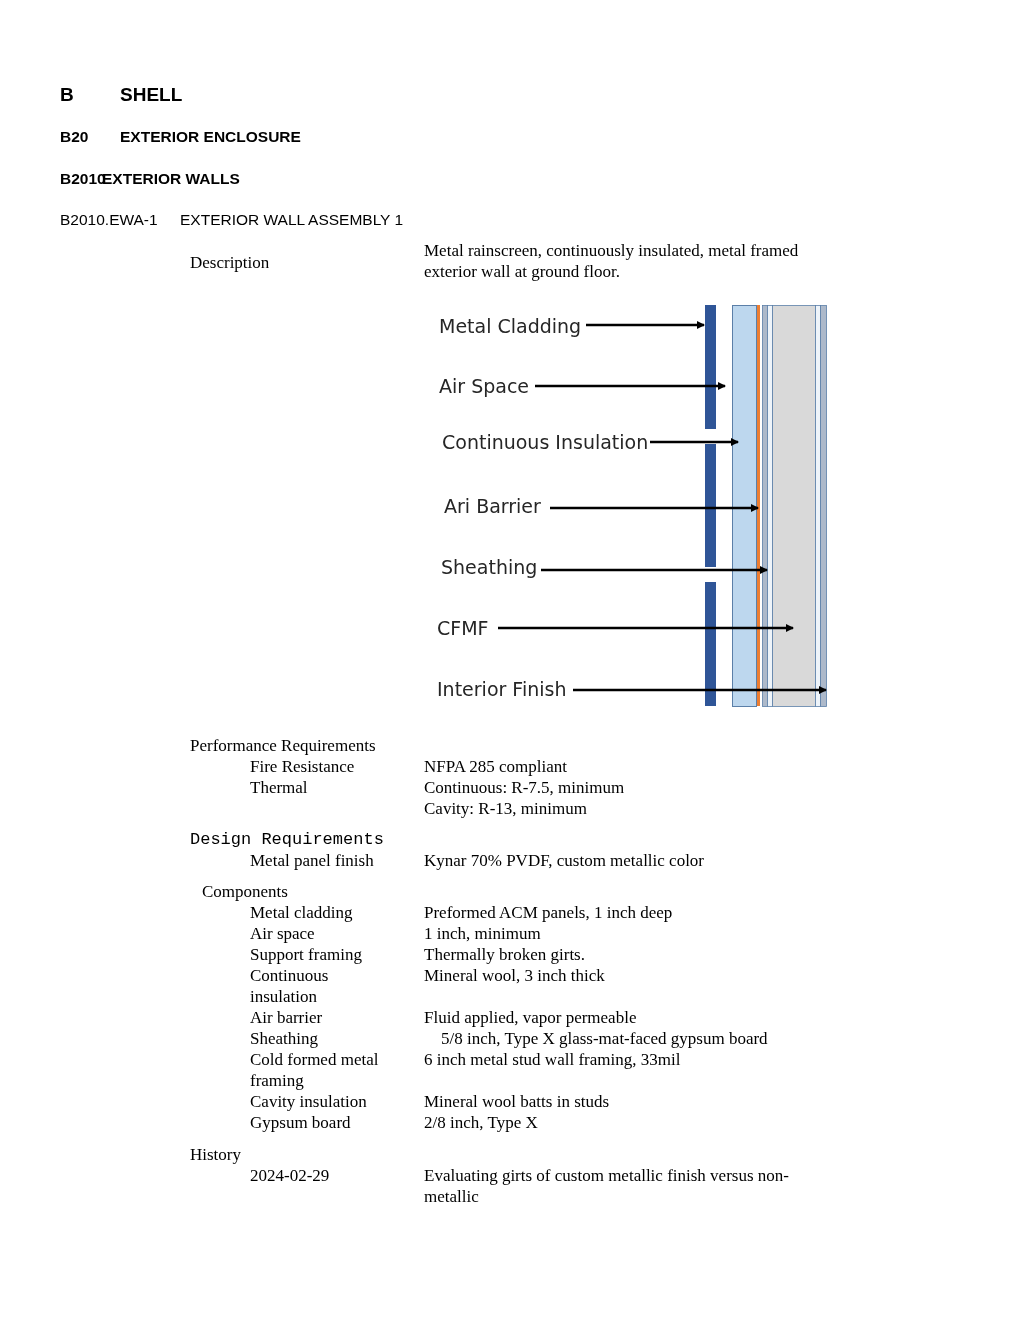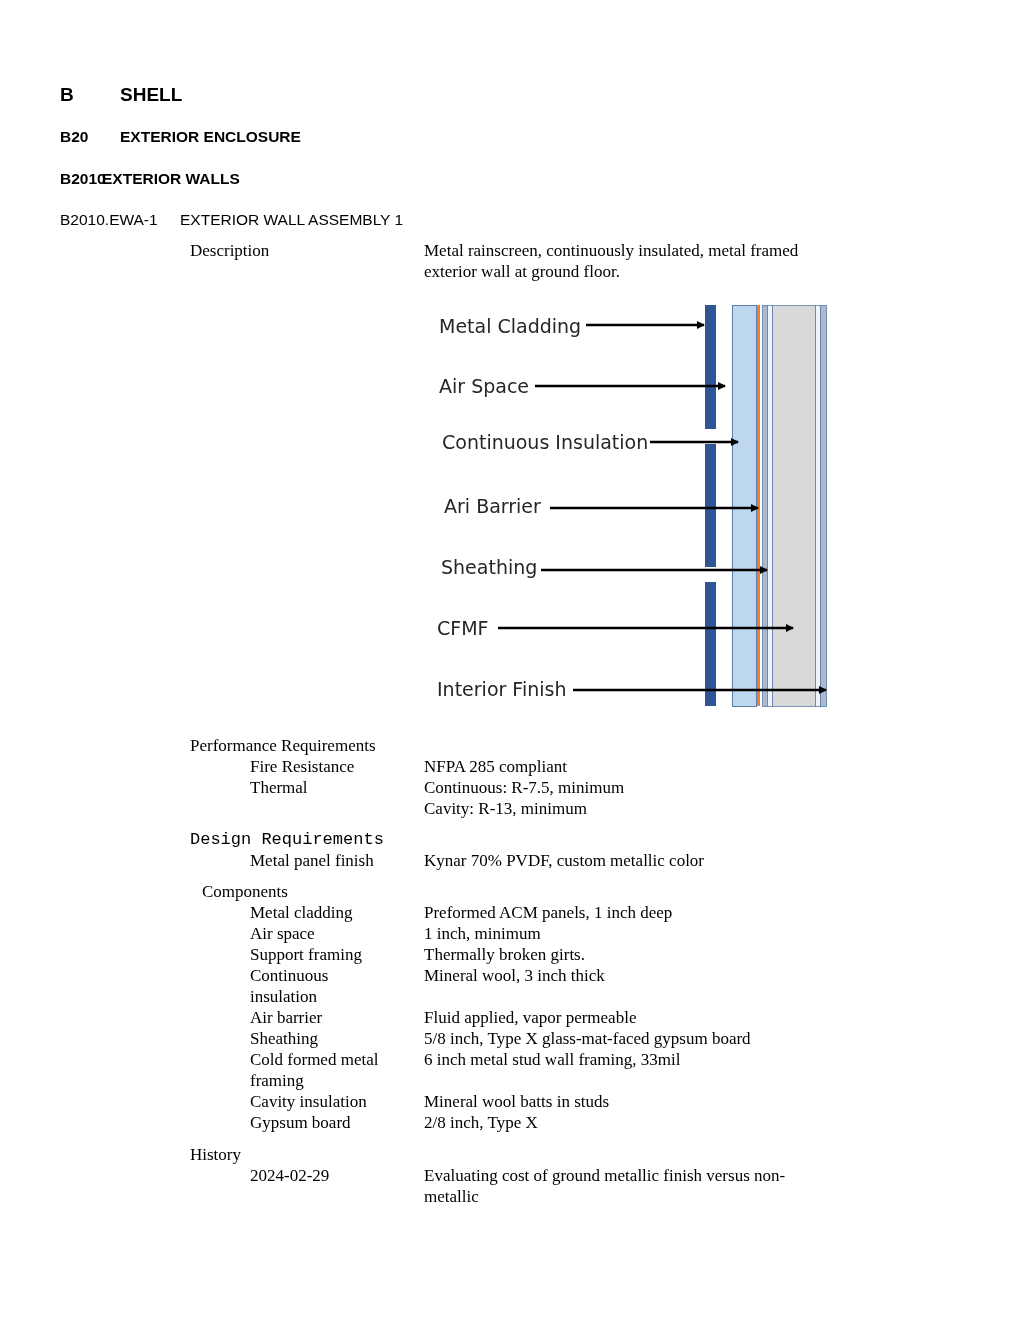--- a/index.html
+++ b/index.html
@@ -25,21 +25,21 @@
 
 <div class="abs sans h2" style="left:60px;">B20</div>
 <div class="abs sans h2" style="left:120px;">EXTERIOR ENCLOSURE</div>
 
 <div class="abs sans h3" style="left:60px;">B2010</div>
 <div class="abs sans h3" style="left:102px;">EXTERIOR WALLS</div>
 
 <div class="abs sans h4" style="left:60px;">B2010.EWA-1</div>
 <div class="abs sans h4" style="left:180px;">EXTERIOR WALL ASSEMBLY 1</div>
 
-<div class="abs serif txt section-label" style="top:240px;">Description</div>
+<div class="abs serif txt section-label" style="top:252px;">Description</div>
 <div class="abs serif txt row-value" style="top:240px;">Metal rainscreen, continuously insulated, metal framed</div>
 <div class="abs serif txt row-value" style="top:261px;">exterior wall at ground floor.</div>
 
 <svg class="abs" style="left:420px; top:295px;" width="420" height="420" viewBox="420 295 420 420" xmlns="http://www.w3.org/2000/svg">
   <defs>
     <marker id="arrowhead" markerWidth="8" markerHeight="8" refX="7" refY="4" orient="auto" markerUnits="userSpaceOnUse">
       <path d="M0,0 L8,4 L0,8 Z" fill="#000"></path>
     </marker>
   </defs>
 
@@ -106,28 +106,28 @@
 <div class="abs serif txt row-value" style="top:944px;">Thermally broken girts.</div>
 
 <div class="abs serif txt row-label" style="top:965px;">Continuous</div>
 <div class="abs serif txt row-label" style="top:986px;">insulation</div>
 <div class="abs serif txt row-value" style="top:965px;">Mineral wool, 3 inch thick</div>
 
 <div class="abs serif txt row-label" style="top:1007px;">Air barrier</div>
 <div class="abs serif txt row-value" style="top:1007px;">Fluid applied, vapor permeable</div>
 
 <div class="abs serif txt row-label" style="top:1028px;">Sheathing</div>
-<div class="abs serif txt row-value" style="top:1028px;">5/8 inch, Type X glass-mat-faced gypsum board</div>
+<div class="abs serif txt row-value" style="top:1028px;margin-left:17px;">5/8 inch, Type X glass-mat-faced gypsum board</div>
 
 <div class="abs serif txt row-label" style="top:1049px;">Cold formed metal</div>
 <div class="abs serif txt row-label" style="top:1070px;">framing</div>
 <div class="abs serif txt row-value" style="top:1049px;">6 inch metal stud wall framing, 33mil</div>
 
 <div class="abs serif txt row-label" style="top:1091px;">Cavity insulation</div>
 <div class="abs serif txt row-value" style="top:1091px;">Mineral wool batts in studs</div>
 
 <div class="abs serif txt row-label" style="top:1112px;">Gypsum board</div>
 <div class="abs serif txt row-value" style="top:1112px;">2/8 inch, Type X</div>
 
 <div class="abs serif txt section-label" style="top:1144px;">History</div>
 <div class="abs serif txt row-label" style="top:1165px;">2024-02-29</div>
-<div class="abs serif txt row-value" style="top:1165px;">Evaluating cost of ground metallic finish versus non-</div>
+<div class="abs serif txt row-value" style="top:1165px;">Evaluating girts of custom metallic finish versus non-</div>
 <div class="abs serif txt row-value" style="top:1186px;">metallic</div>
 
 </body></html>

